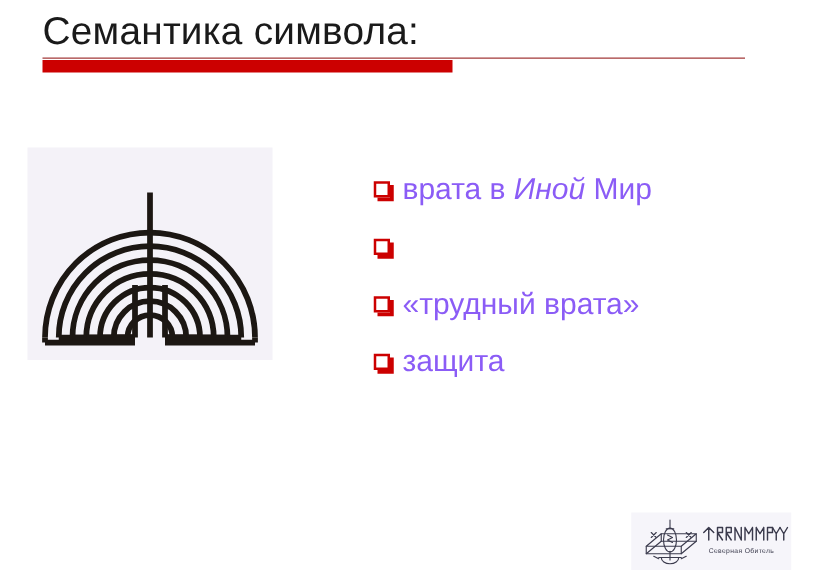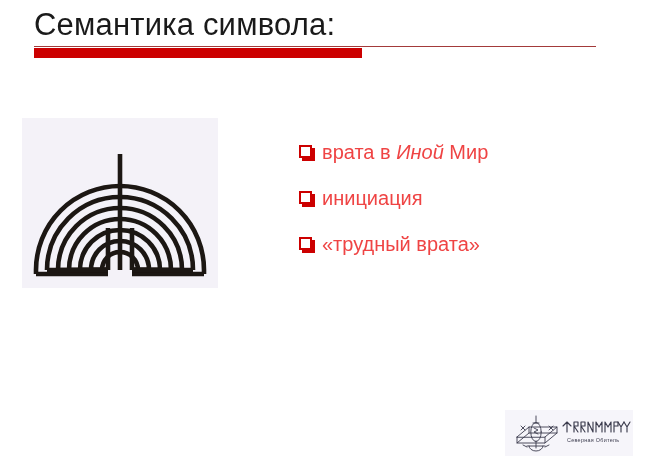--- a/index.html
+++ b/index.html
@@ -96,23 +96,23 @@
     position: absolute;
     left: 1px;
     top: 1px;
     width: 13px;
     height: 13px;
     border: 2px solid #cc0000;
     background: #ffffff;
     box-sizing: border-box;
   }
   .bullet-text {
-    font-size: 20px;
+    font-size: 24px;
     line-height: 24px;
-    color: #ef4444;
+    color: #8b5cf6;
     white-space: nowrap;
     padding-left: 2px;
   }
   .bullet-text .em {
     font-style: italic;
   }
 
   
   #footer-logo {
     position: absolute;
@@ -186,31 +186,37 @@
           <span class="sq-front"></span>
       </span>
       <span class="bullet-text"><span>врата в </span><span class="em">Иной</span><span> Мир</span></span>
     </div>
 
     <div class="bullet-row">
       <span class="bullet-marker">
         <span class="sq-shadow"></span>
           <span class="sq-front"></span>
       </span>
-      <span class="bullet-text"><span>инициация</span><span class="em"></span><span></span></span>
     </div>
 
     <div class="bullet-row">
       <span class="bullet-marker">
         <span class="sq-shadow"></span>
           <span class="sq-front"></span>
       </span>
       <span class="bullet-text"><span>«трудный врата»</span><span class="em"></span><span></span></span>
     </div>
 
+    <div class="bullet-row">
+      <span class="bullet-marker">
+        <span class="sq-shadow"></span>
+          <span class="sq-front"></span>
+      </span>
+      <span class="bullet-text"><span>защита</span><span class="em"></span><span></span></span>
+    </div>
 
   </div>
 
   <div id="footer-logo">
     <svg viewBox="0 0 128 46" xmlns="http://www.w3.org/2000/svg">
       <g fill="none" stroke="#3b3b4d" stroke-width="0.9" stroke-linecap="round" stroke-linejoin="round">
 
         <path d="M12 27 L24 17 L52 17 L40 27 Z"></path>
         <path d="M12 27 L12 33 L40 33 L40 27"></path>
         <path d="M40 33 L52 23 L52 17"></path>

